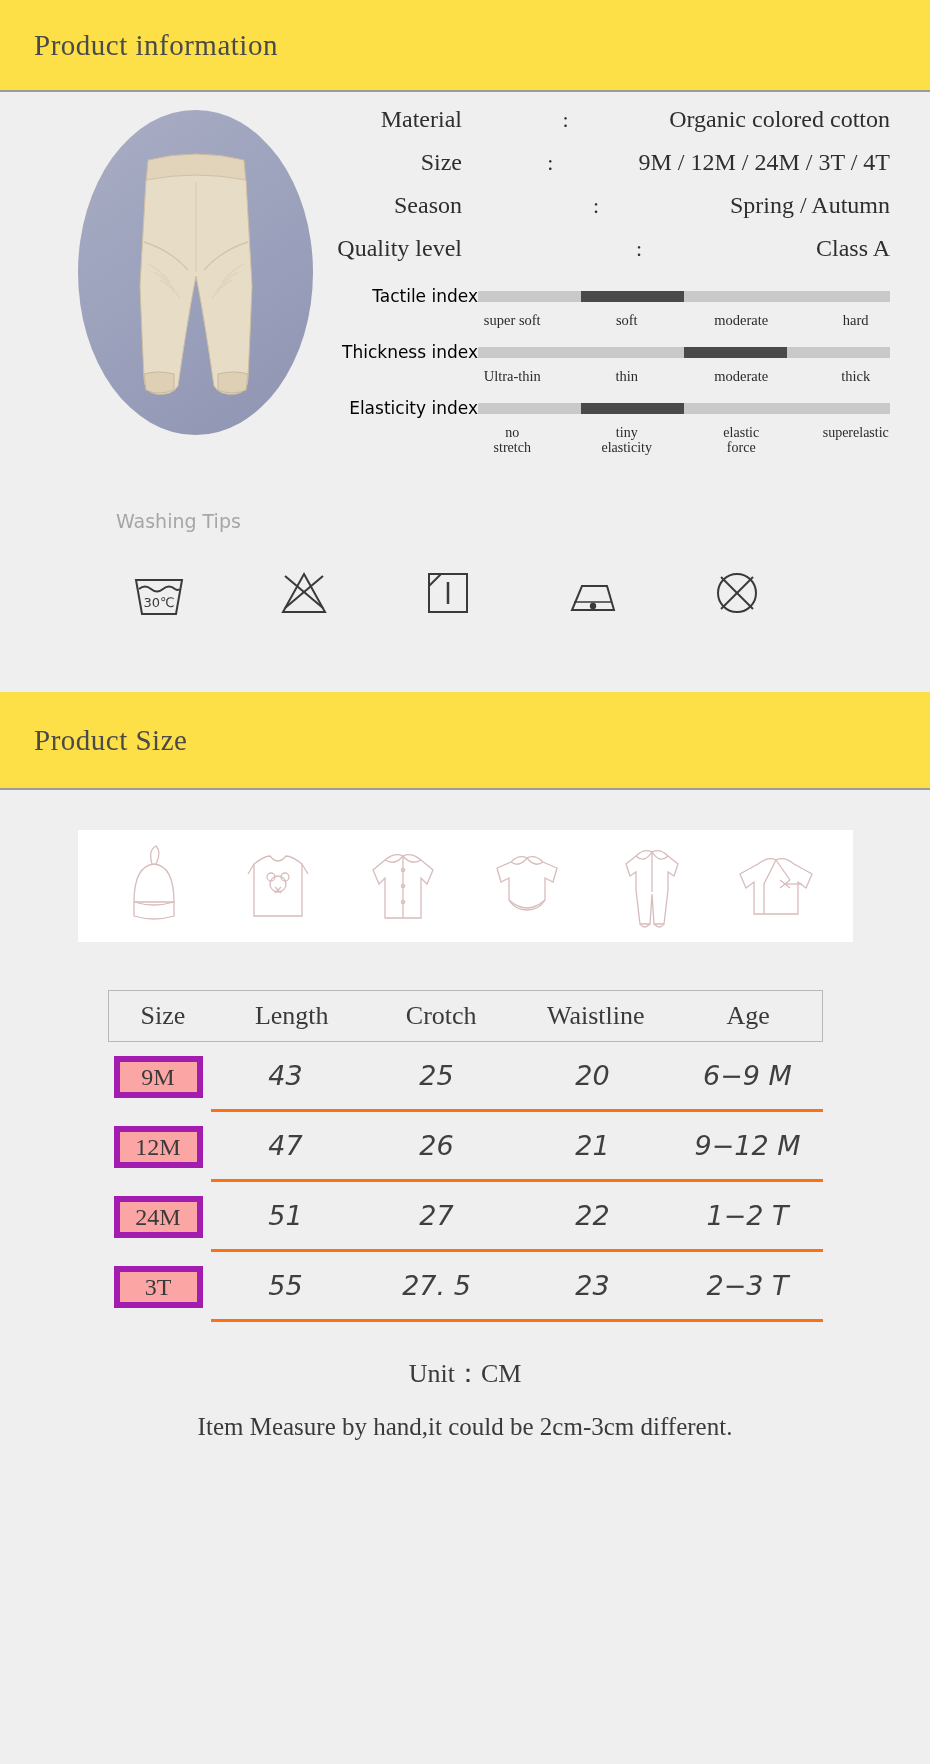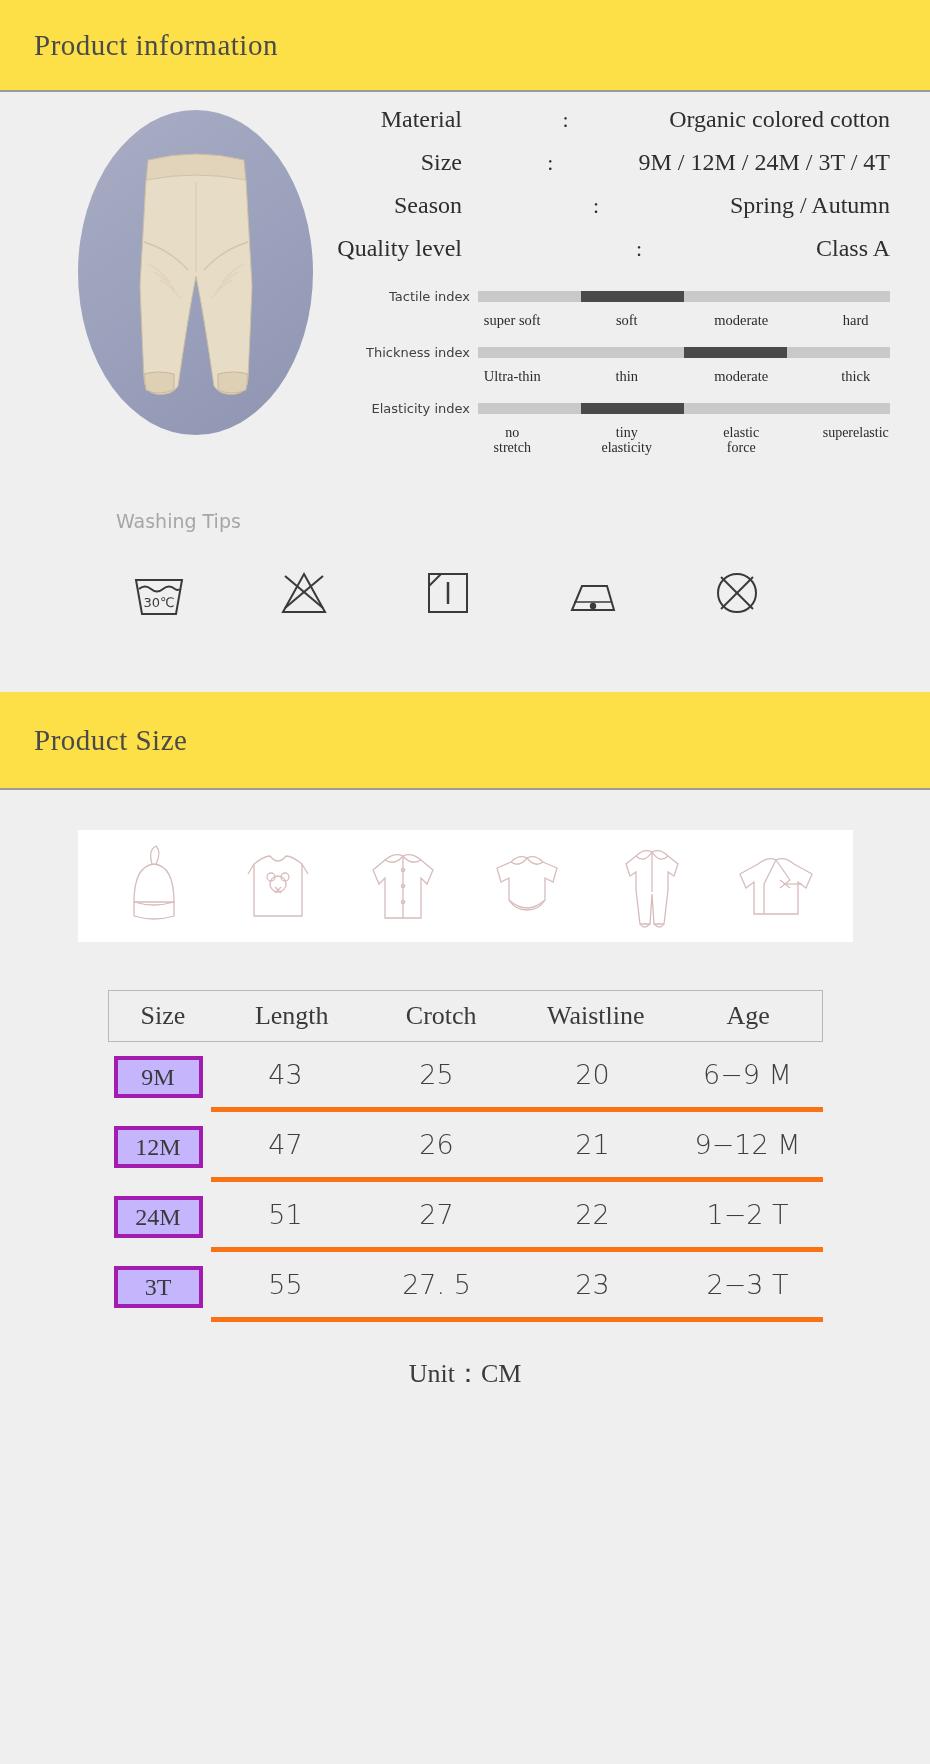--- a/index.html
+++ b/index.html
@@ -97,24 +97,24 @@
   }
   .index-group { position: relative; }
   .index-row {
     display: flex;
     align-items: center;
     height: 28px;
   }
   .index-name {
     width: 148px;
     text-align: right;
-    padding-right: 8px;
-    font-size: 13px;
+    padding-right: 0;
+    font-size: 17px;
     font-family: "DejaVu Sans", sans-serif;
-    color: #404040;
+    color: #000000;
     white-space: nowrap;
   }
   .bar {
     position: relative;
     flex: 1;
     height: 11px;
     background: #c9c9c9;
   }
   .bar-marker {
     position: absolute;
@@ -192,35 +192,36 @@
   .tbl-row {
     display: flex;
     align-items: center;
     height: 70px;
     position: relative;
   }
   .tbl-row .size-cell {
     width: 104px;
     margin-left: 6px;
     height: 42px;
-    border: 4px solid #a21caf;
+    border: 6px solid #a21caf;
     display: flex;
     align-items: center;
     justify-content: center;
     font-size: 24px;
     color: #3a3a3a;
-    background: #c4b5fd;
+    background: #fca5a5;
   }
   .tbl-row .data-wrap {
     flex: 1;
     display: flex;
     align-items: center;
     height: 100%;
-    border-bottom: 5px solid #f97316;
+    border-bottom: 3px solid #f97316;
     margin-left: 8px;
+    font-style: italic;
   }
   .tbl-row .cell {
     text-align: center;
     font-size: 27px;
     color: #3f3f3f;
     font-family: "DejaVu Sans", sans-serif;
     font-weight: 300;
   }
   .c-size   { width: 110px; }
   .c-len    { width: 150px; }
@@ -485,13 +486,14 @@
     <div class="data-wrap">
       <span class="cell d-len">55</span>
       <span class="cell d-cro">27. 5</span>
       <span class="cell d-wai">23</span>
       <span class="cell d-age">2−3 T</span>
     </div>
   </div>
 
 
   <div class="footer-note">Unit：CM</div>
+  <div class="footer-note2">Item Measure by hand,it could be 2cm-3cm different.</div>
 </div>
 
 </body></html>

